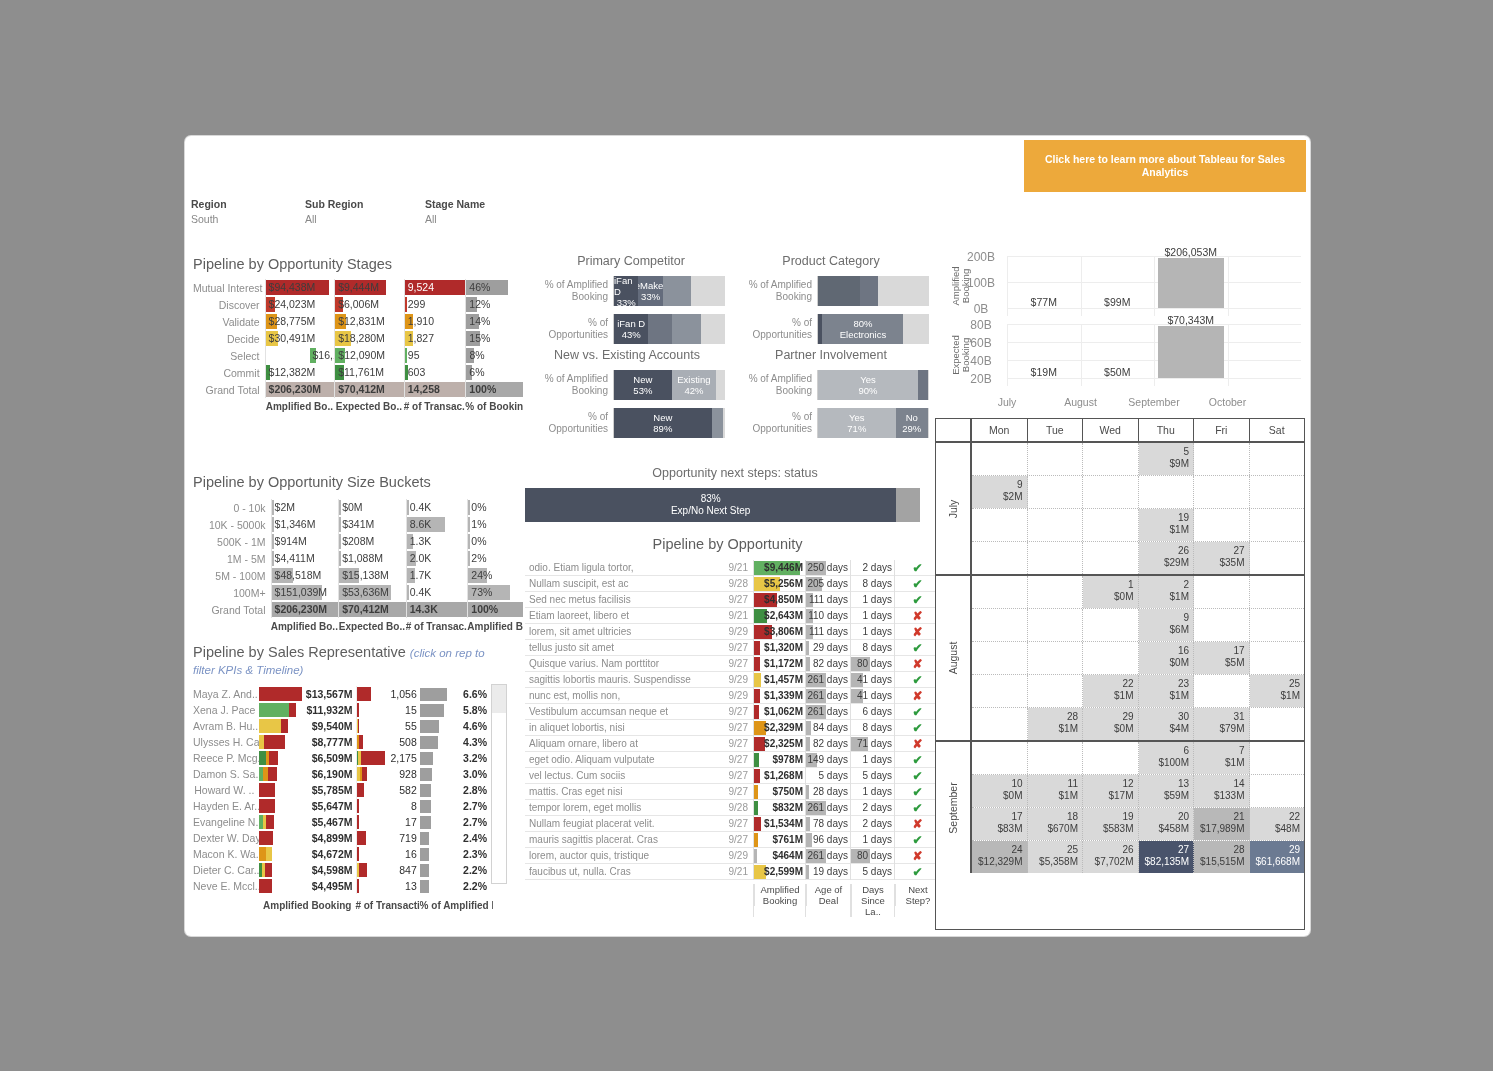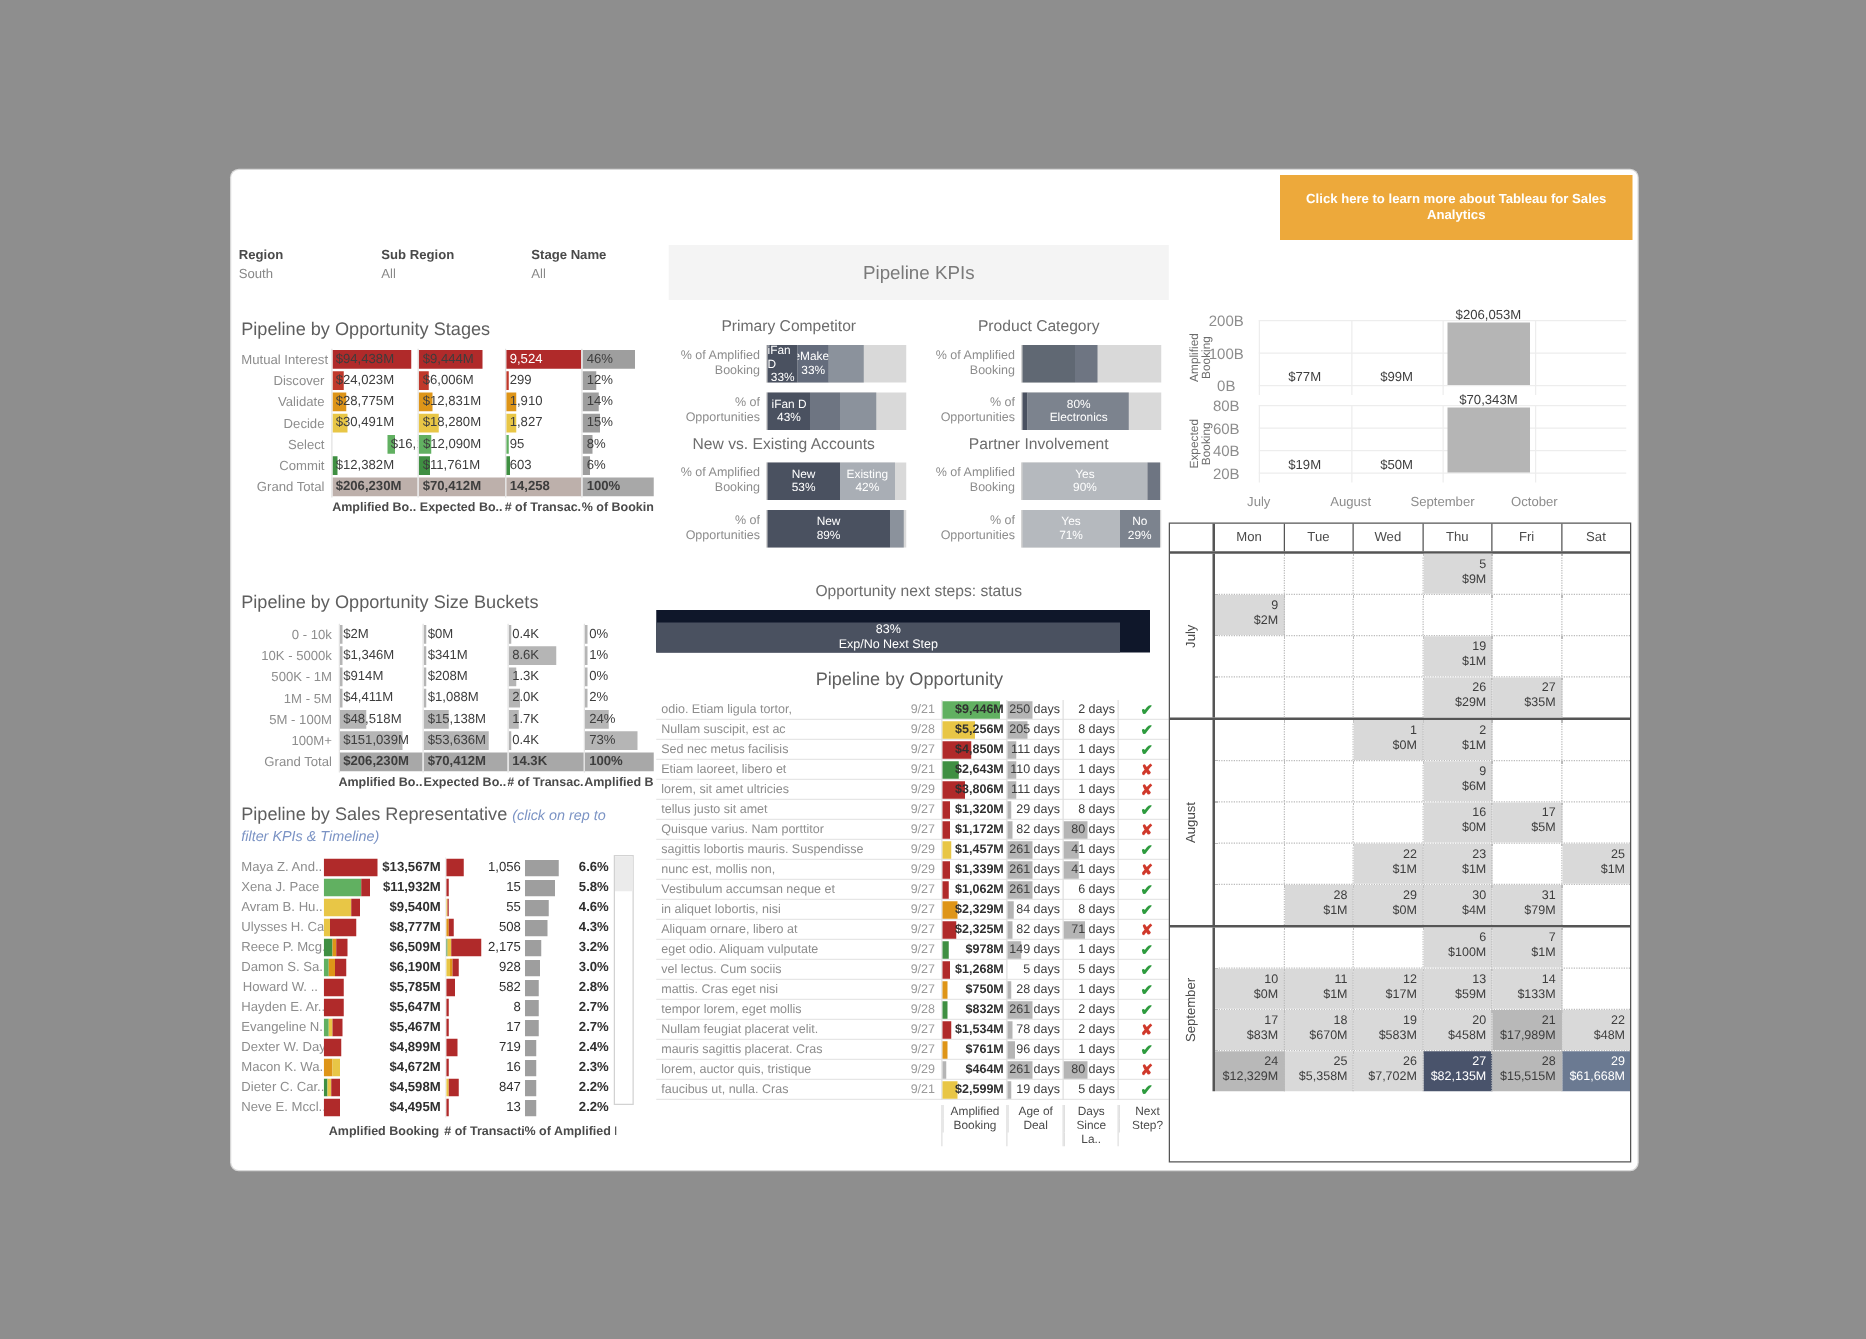--- a/index.html
+++ b/index.html
@@ -79,21 +79,21 @@
     display:flex; flex-direction:column; justify-content:center; align-items:flex-end;
   }
   .kpi-track { position:relative; height:30px; flex:1; background:#d9d9d9;
                border-left:1px solid #cfcfcf; display:flex; }
   .kpi-seg {
     position:relative; display:flex; flex-direction:column;
     align-items:center; justify-content:center;
     font-size:9.5px; line-height:11px; color:#ffffff; overflow:hidden;
   }
   .nextstep-bar {
-    position:absolute; height:34px; background:#0f172a; display:flex;align-items:flex-end;
+    position:absolute; height:34px; background:#a3a3a3; display:flex;
   }
   .nextstep-fill {
     background:#4a5160; color:#fff; font-size:10px; line-height:12px;
     display:flex; flex-direction:column; align-items:center; justify-content:center;
   }
 
   
   .opp { position:absolute; }
   .opp-row { display:flex; height:16px; border-bottom:1px solid #e6e6e6; align-items:center; }
   .opp-name { width:196px; font-size:10px; color:#8d8d8d; padding-left:4px;
@@ -174,21 +174,20 @@
     <div class="filter" style="left:114px">
       <div class="f-label">Sub Region</div>
       <div class="f-value">All</div>
     </div>
     <div class="filter" style="left:234px">
       <div class="f-label">Stage Name</div>
       <div class="f-value">All</div>
     </div>
   </div>
 
-  <div class="panel-band" style="left:350px; top:60px; width:400px; height:44px;">Pipeline KPIs</div>
 
   <div class="sec-title" style="left:8px; top:120px;">Pipeline by Opportunity Stages</div>
   <div class="bt" id="stages-table" style="left:8px; top:143px; width:330px;">
       <div class="bt-row">
         <div class="bt-label" style="width: 72px;">Mutual Interest</div>
         <div class="bt-cell" style="width: 70px; border-left: 1px solid rgb(226, 226, 226);">
           <div class="bar" style="width: 63px; background: rgb(176, 42, 42);"></div>
           <div class="txt">$94,438M</div>
         </div>
         <div class="bt-cell" style="width: 70px; border-left: 1px solid rgb(226, 226, 226);">

